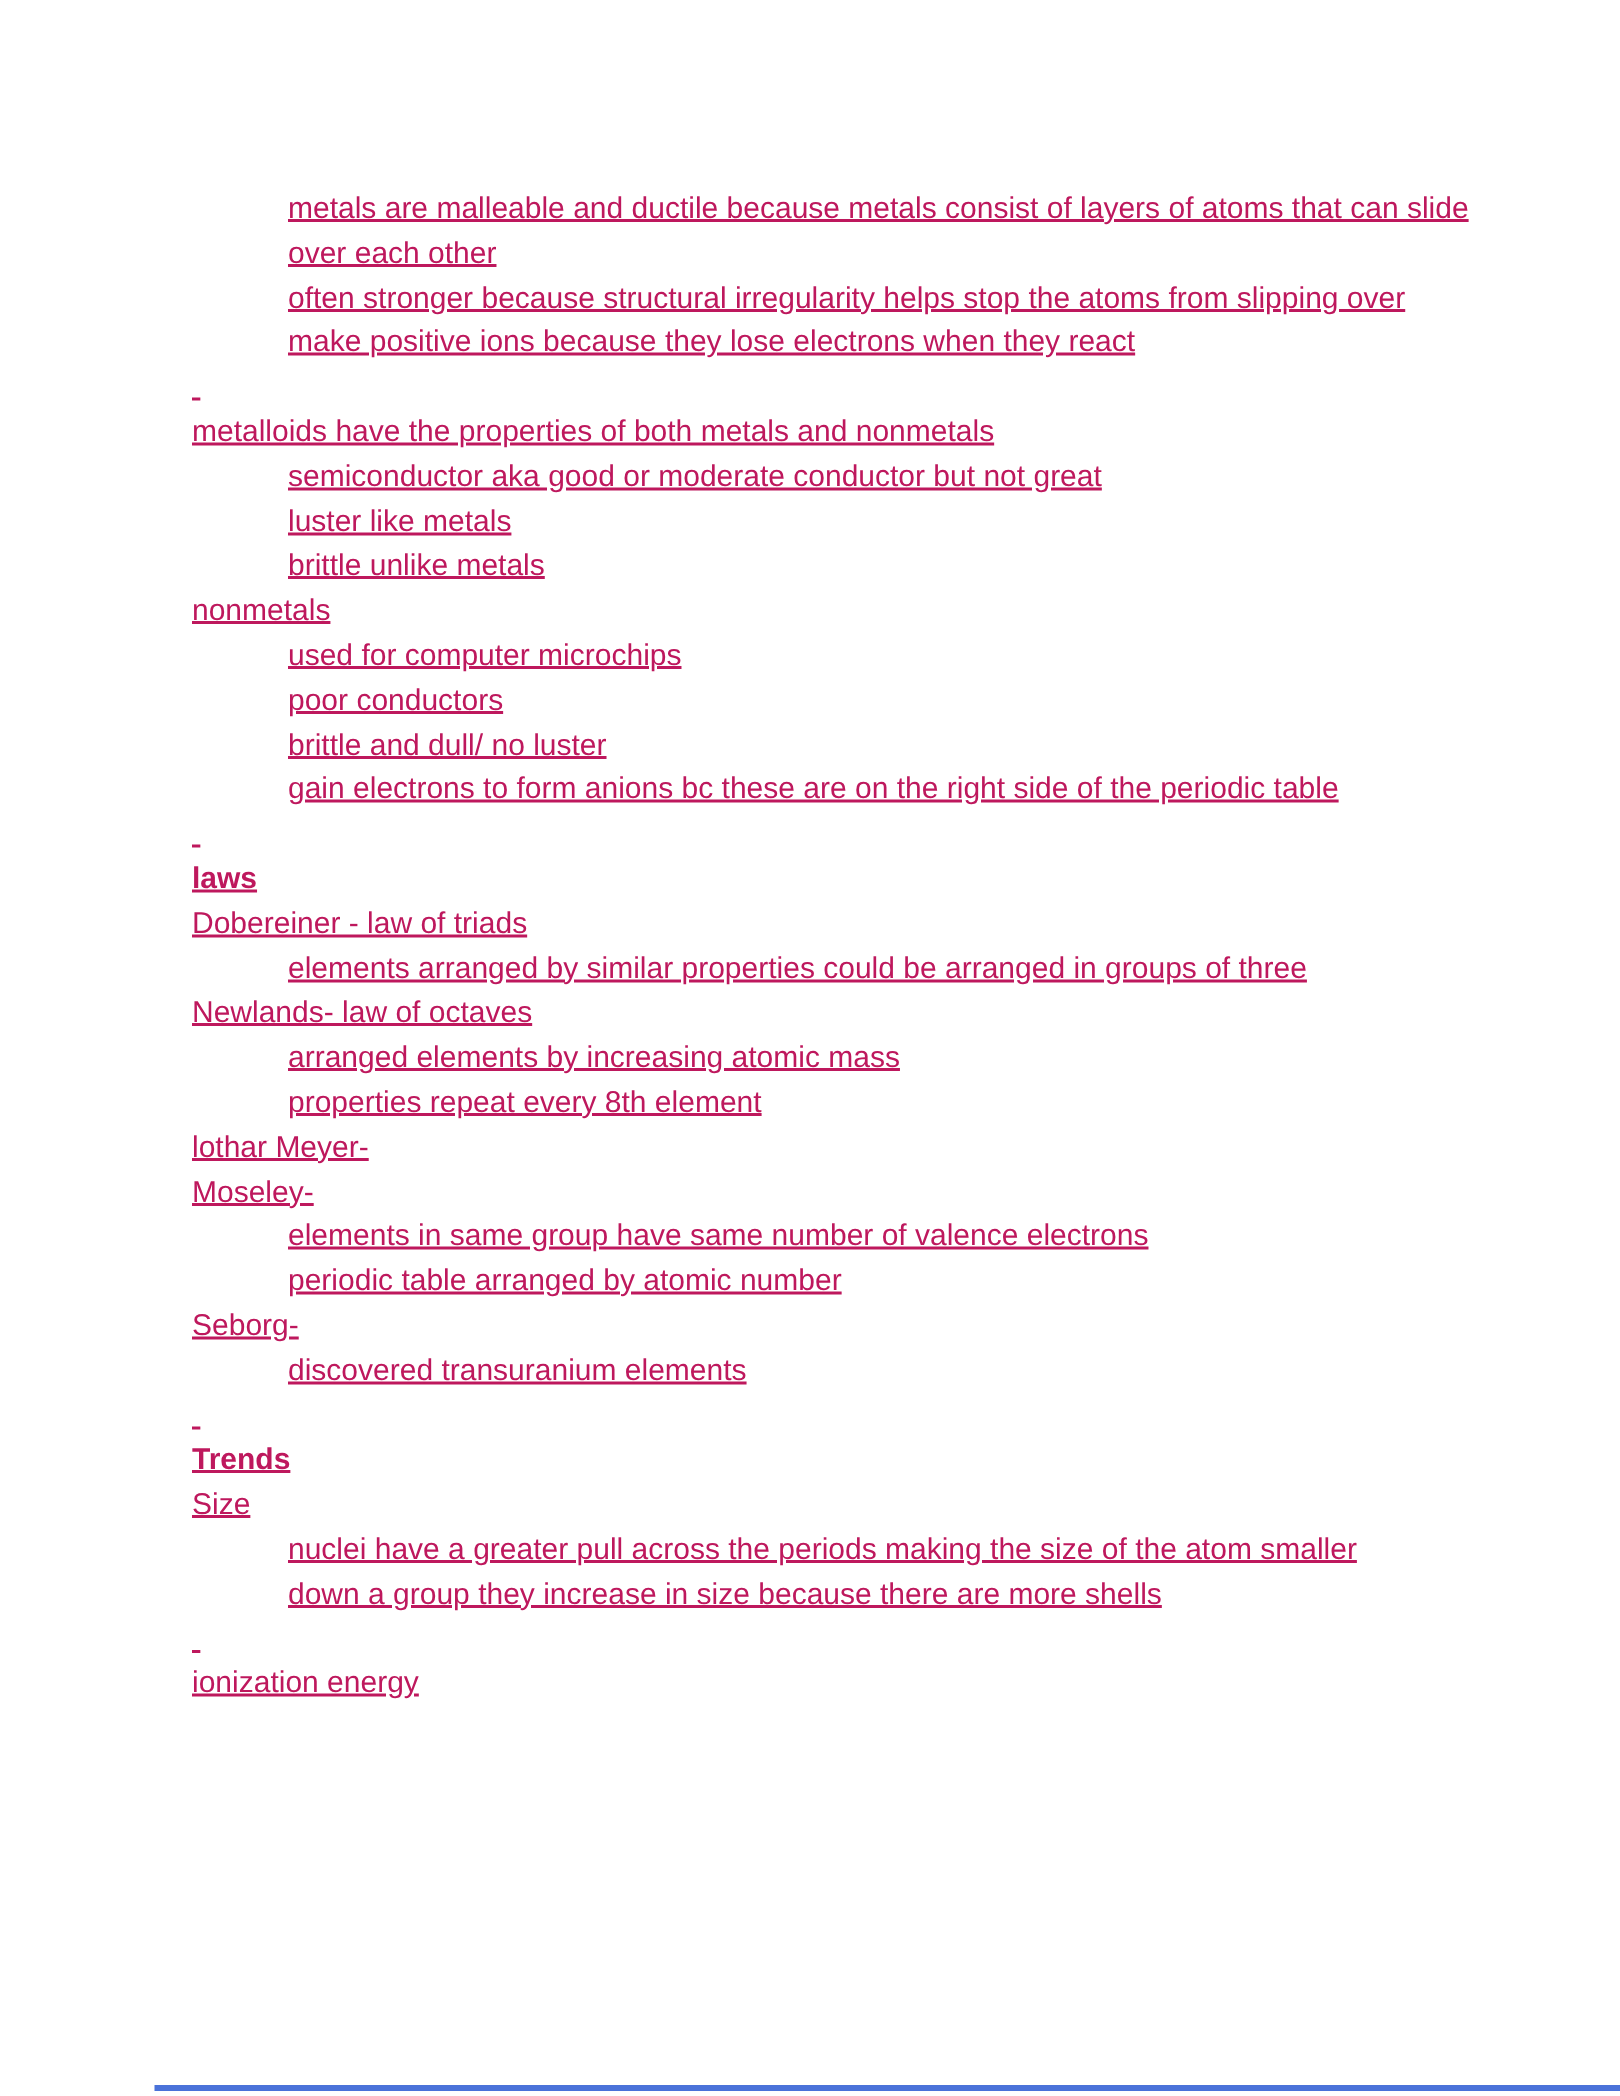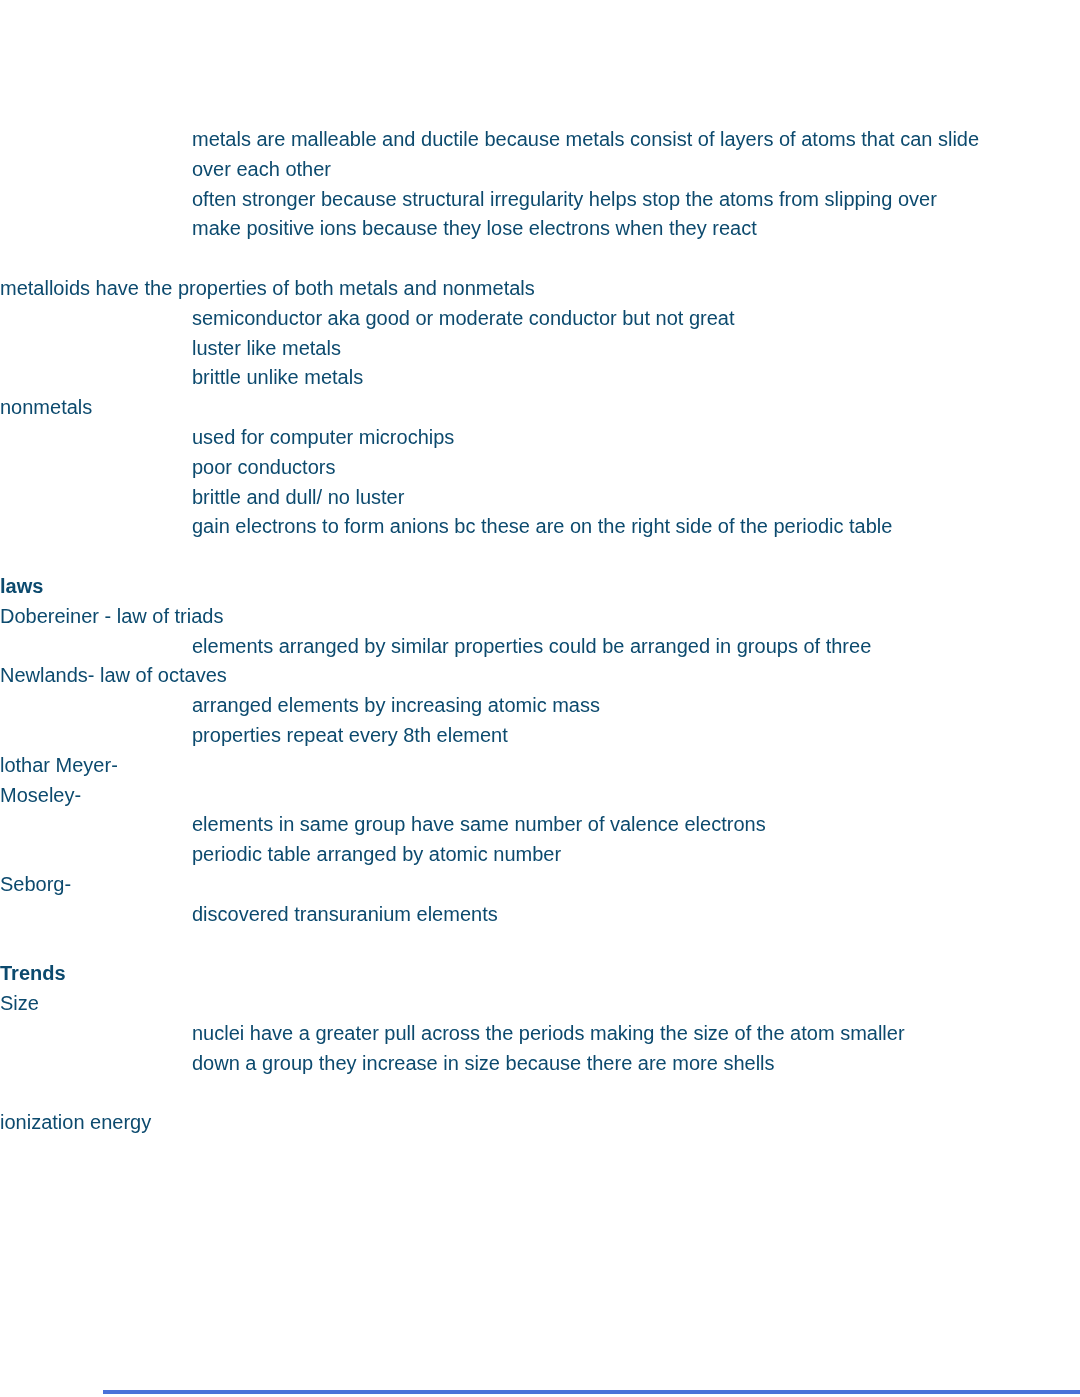--- a/index.html
+++ b/index.html
@@ -18,20 +18,21 @@
     top: 125px;
     left: 0;
     right: 0;
     font-family: "Liberation Sans", sans-serif;
     font-size: 20px;
     line-height: 29.8px;
     color: #1b1b1b;
     font-weight: 400;
   }
   .line {
+    padding-left: 128px;
     white-space: pre;
     height: 29.8px;
   }
   .line.ind1 {
     padding-left: 192px;
   }
   .line.bold {
     font-weight: 700;
   }
   .bottom-rule {
@@ -39,21 +40,21 @@
     left: 103px;
     right: 0;
     bottom: 3px;
     height: 4px;
     background: #4a72d9;
   }
 </style>
 </head>
 <body style="background: rgb(255, 255, 255);">
 
-<div class="doc" style="color: #0c4a6e;">
+<div class="doc" style="color: #be185d; text-decoration: underline;">
     <div class="line ind1">metals are malleable and ductile because metals consist of layers of atoms that can slide</div>
     <div class="line ind1">over each other</div>
     <div class="line ind1">often stronger because structural irregularity helps stop the atoms from slipping over</div>
     <div class="line ind1">make positive ions because they lose electrons when they react</div>
     <div class="line ind0">&nbsp;</div>
     <div class="line ind0">metalloids have the properties of both metals and nonmetals</div>
     <div class="line ind1">semiconductor aka good or moderate conductor but not great</div>
     <div class="line ind1">luster like metals</div>
     <div class="line ind1">brittle unlike metals</div>
     <div class="line ind0">nonmetals</div>

